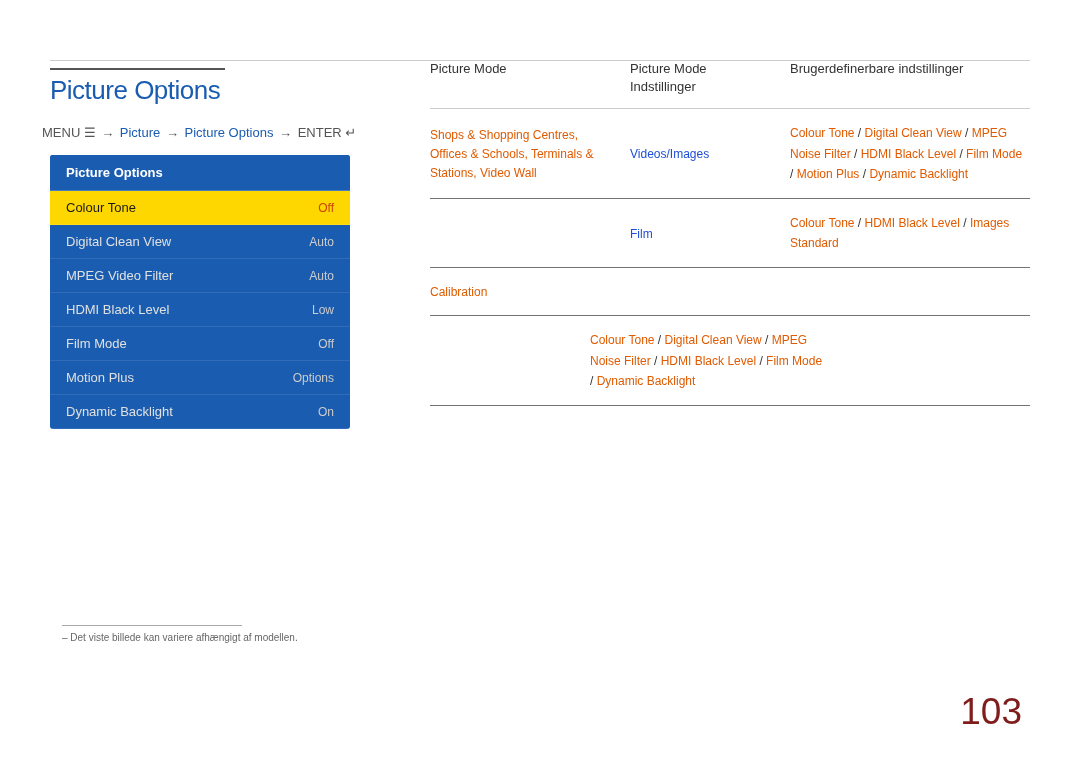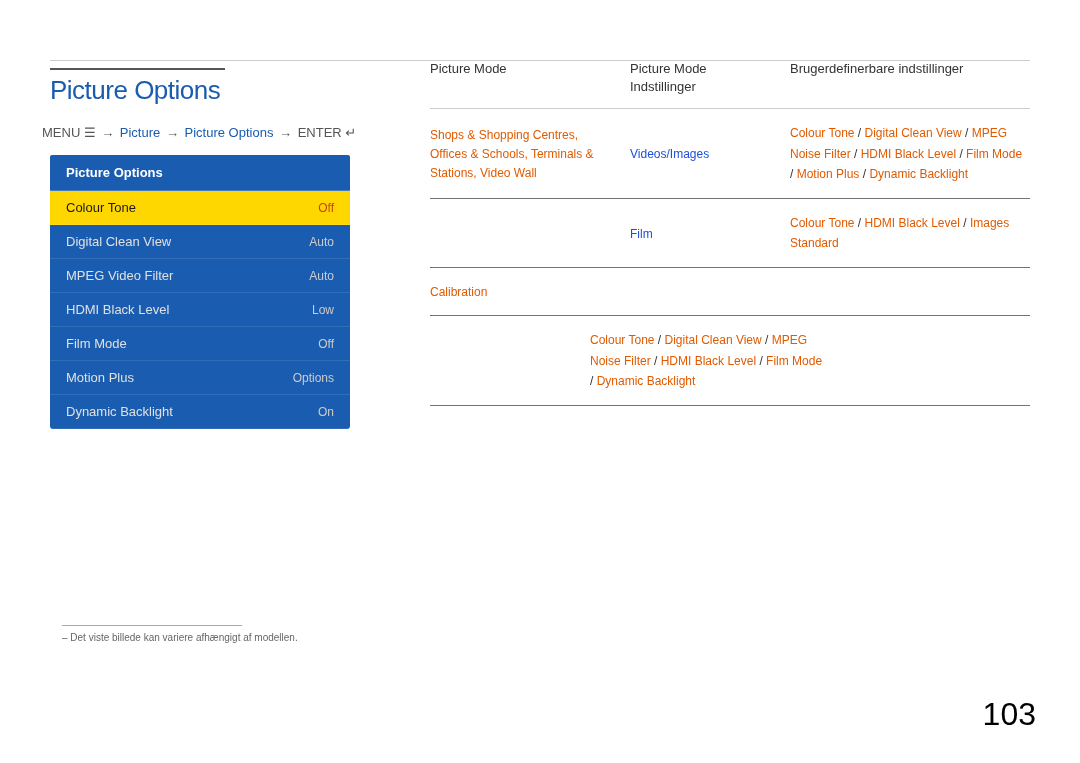--- a/index.html
+++ b/index.html
@@ -192,24 +192,24 @@
     }
 
     .row-settings .link-blue {
       color: #1a5cb0;
     }
 
     
     .page-number {
       position: absolute;
       bottom: 30px;
-      right: 44px;
-      font-size: 32px;
+      right: 58px;
+      font-size: 37px;
       font-weight: 300;
-      color: #000000;
+      color: #7f1d1d;
     }
 
     
     .title-underline {
       position: absolute;
       top: 68px;
       left: 50px;
       width: 175px;
       height: 2px;
       background: #555;

